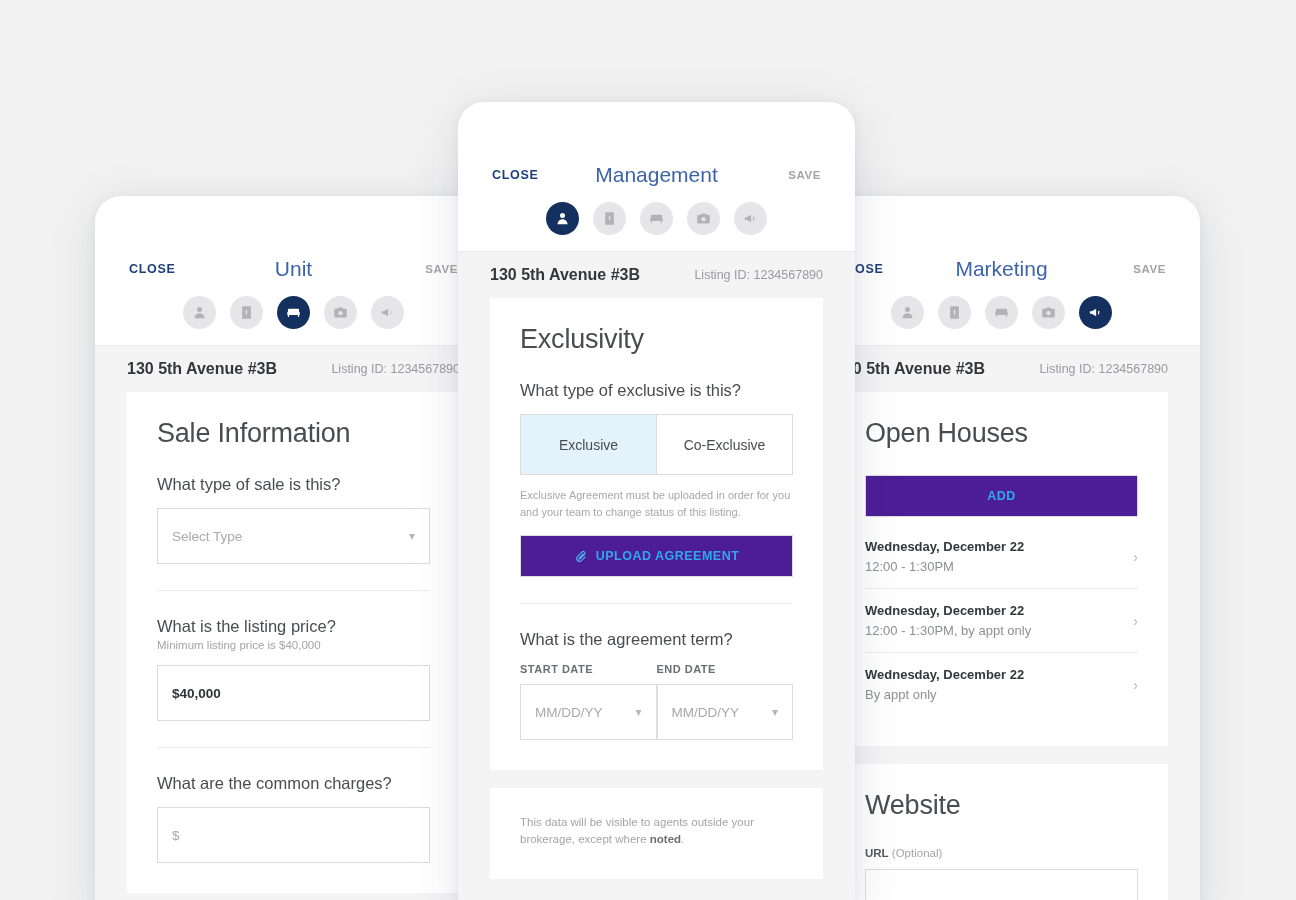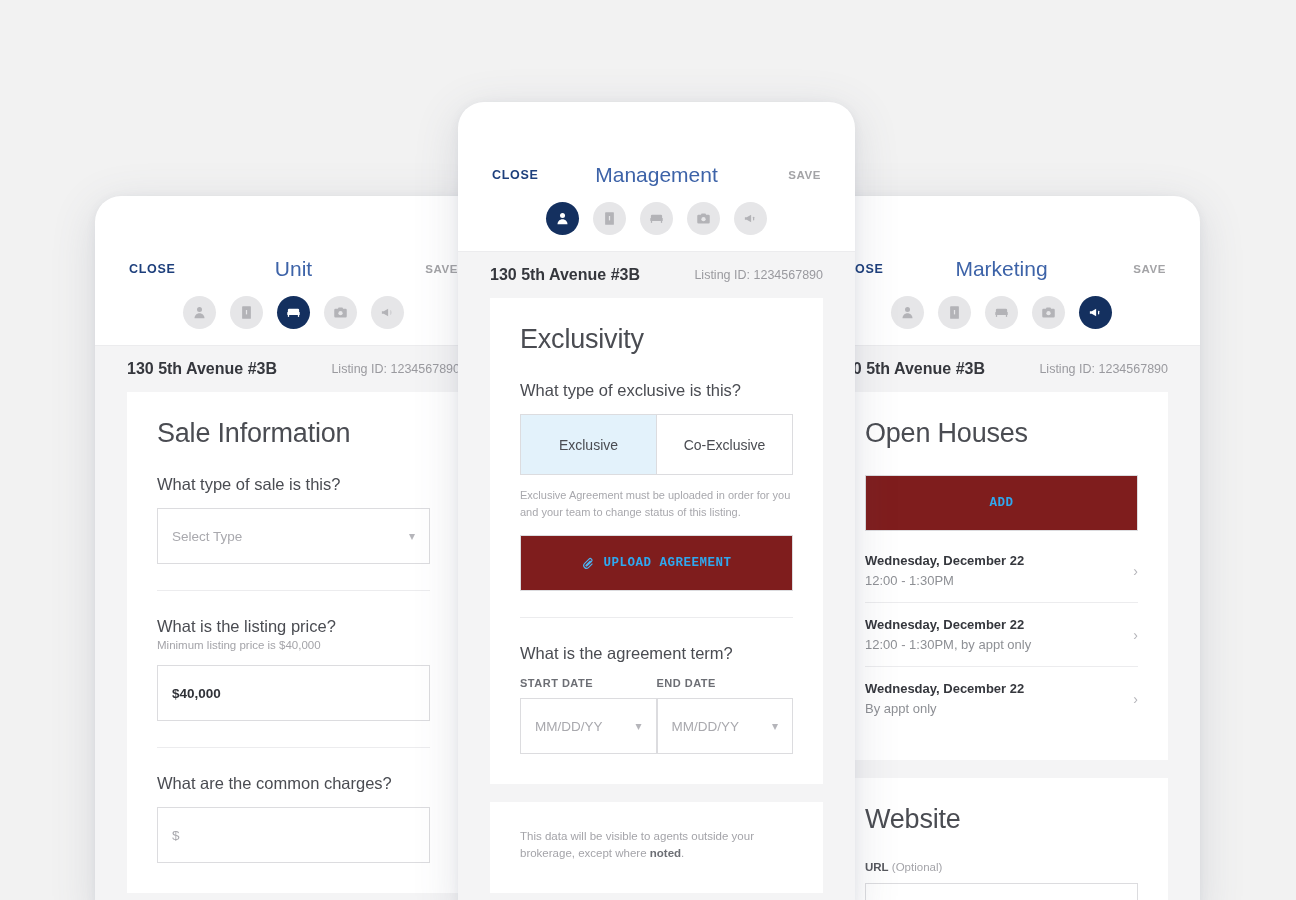--- a/index.html
+++ b/index.html
@@ -102,23 +102,23 @@
   .seg { display: flex; border: 1px solid #dcdcdf; }
   .seg div {
     flex: 1; height: 59px; display: flex; align-items: center; justify-content: center;
     font-size: 14px; color: #4a4c52;
   }
   .seg .on { background: #e3f2fb; border-right: 1px solid #dcdcdf; }
 
   .smallnote { font-size: 11px; color: #a8a8ad; line-height: 1.55; margin: 12px 0 14px; }
 
   .ghost-btn {
-    height: 56px; border: 1px solid #dcdcdf; background: #7f1d1d;
+    height: 42px; border: 1px solid #dcdcdf; background: #4c1d95;
     display: flex; align-items: center; justify-content: center; gap: 9px;
-    color: #2fa8f0; font-size: 12.5px; font-weight: bold; letter-spacing: .5px; font-family: Liberation Mono, monospace;
+    color: #2fa8f0; font-size: 12.5px; font-weight: bold; letter-spacing: .5px;
   }
   .ghost-btn svg { width: 13px; height: 13px; fill: #4cb3f2; }
 
   .dates { display: flex; }
   .dates > div { flex: 1; }
   .dlabel {
     font-size: 11px; font-weight: bold; letter-spacing: .5px;
     color: #6c6e74; margin-bottom: 9px;
   }
 

